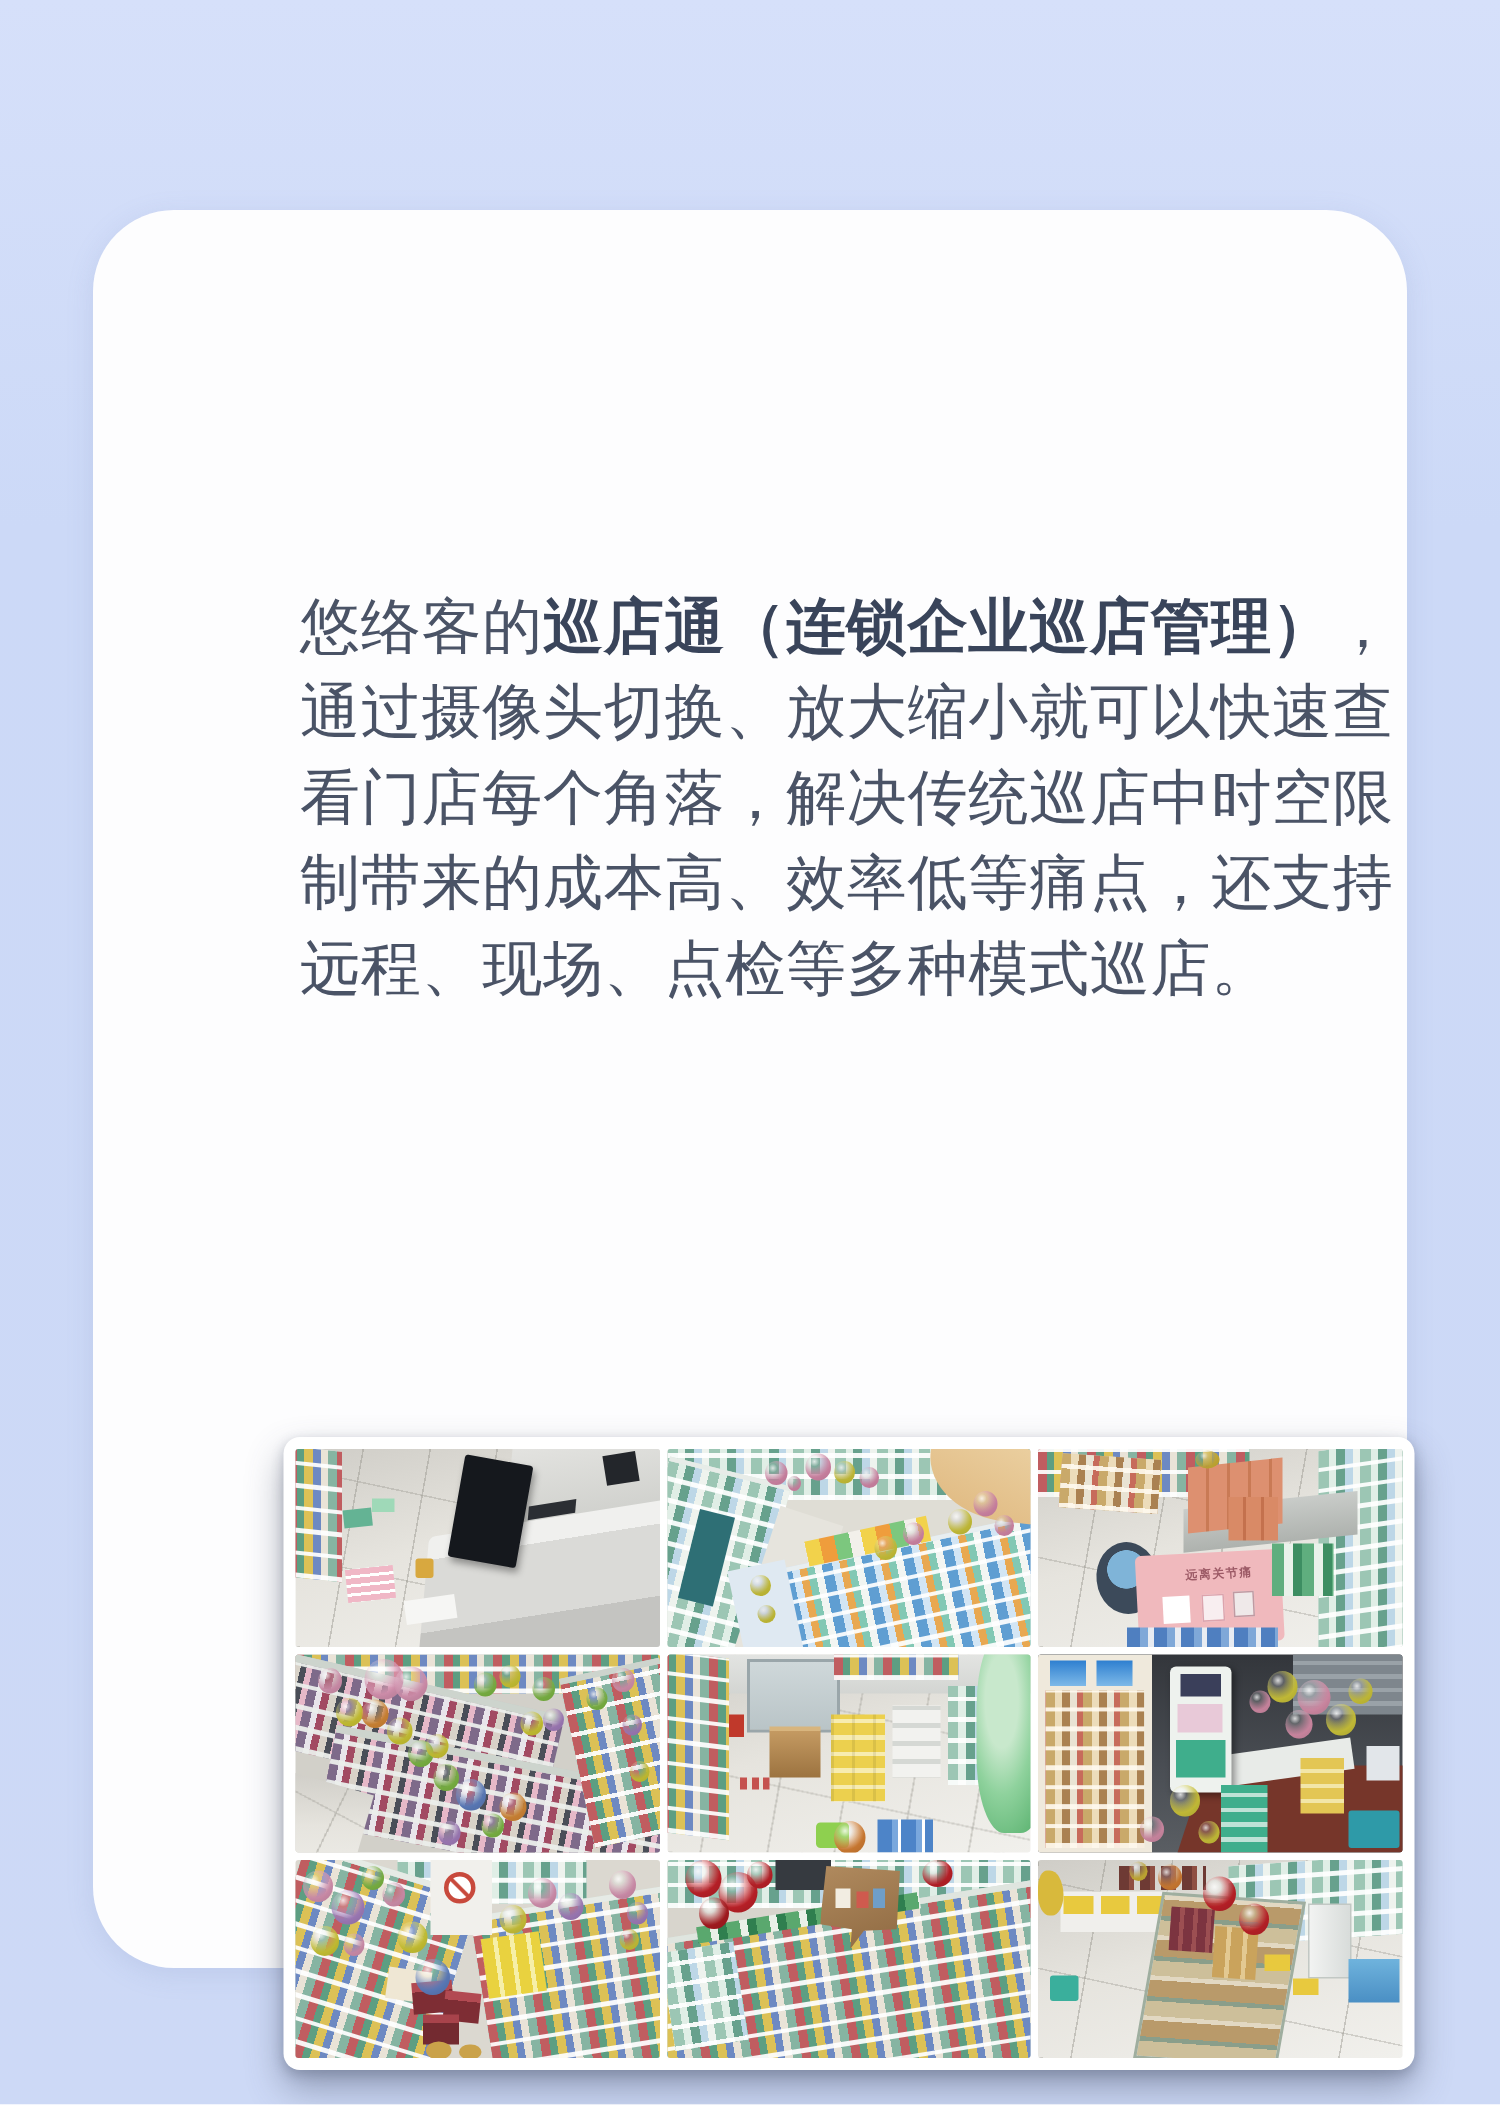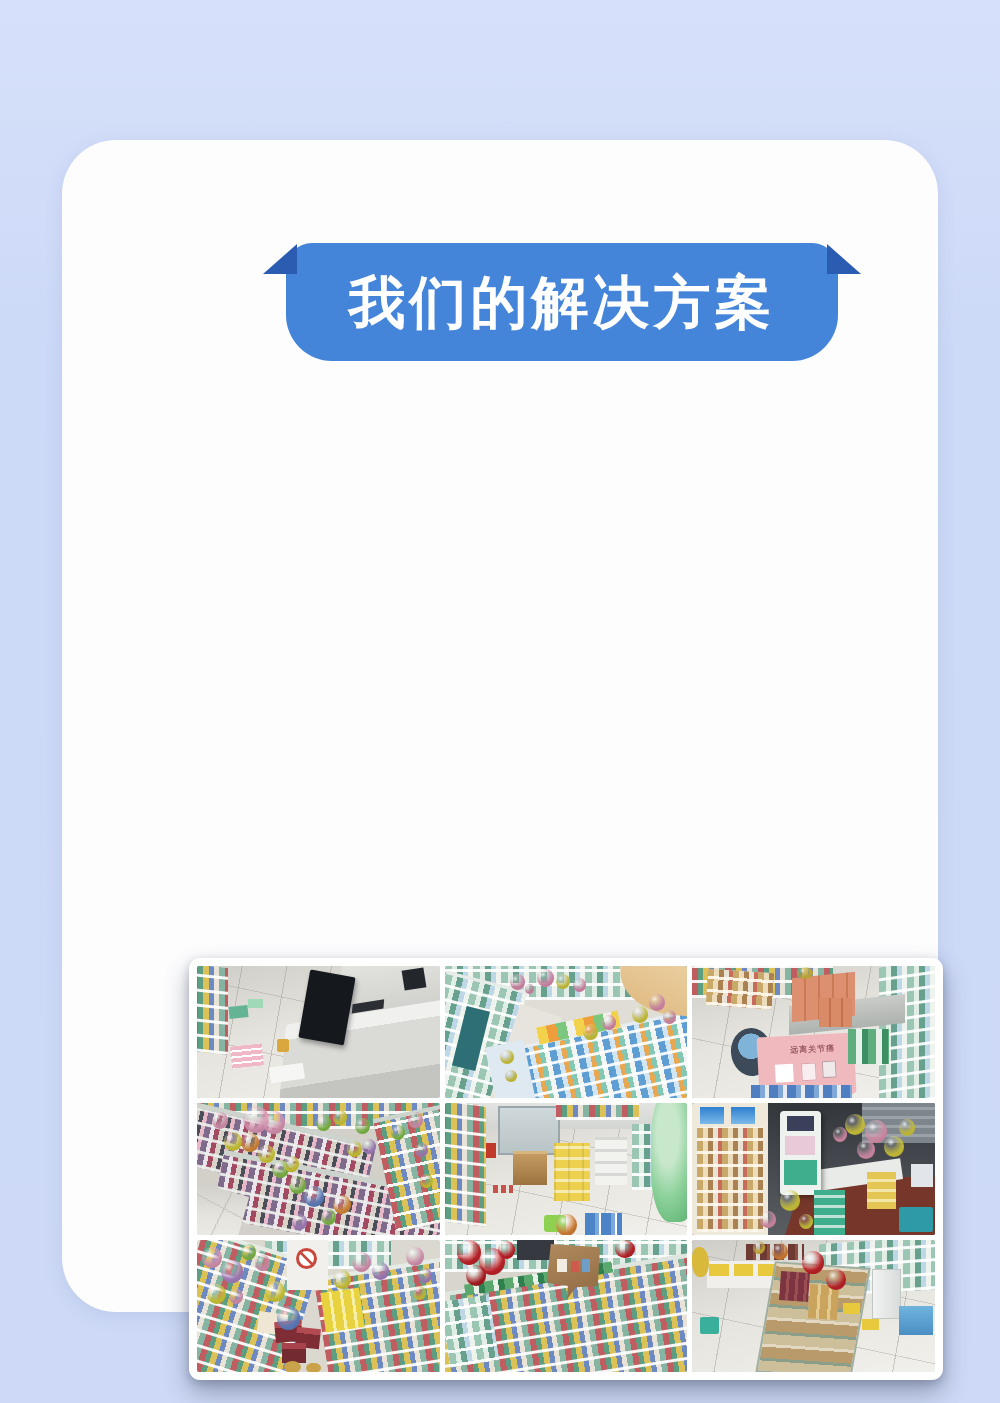--- a/index.html
+++ b/index.html
@@ -93,26 +93,22 @@
     position:absolute;left:34%;top:14%;font-size:8px;color:#9c5a66;
     letter-spacing:1px;white-space:nowrap;font-weight:700;
   }
 </style>
 </head>
 <body>
 
 <div class="page">
   <section class="card">
 
-    <div class="banner">
-      <i class="fold fold-l"></i>
-      <i class="fold fold-r"></i>
-      <h1>我们的解决方案</h1>
-    </div>
-
+
+    <p class="para para-1"><span>悠络客的</span><b>巡店通（连锁企业巡店管理）</b><span>，通过摄像头切换、放大缩小就可以快速查看门店每个角落，解决传统巡店中时空限制带来的成本高、效率低等痛点，还支持远程、现场、点检等多种模式巡店。</span></p>
 
 
     <div class="gallery">
 
       <div class="ph tileFloor" title="门店收银台监控画面：收银电脑显示器与票据台">
         <div class="e prod" style="left:-2%;top:0;width:15%;height:66%;transform:skewY(6deg);"></div>
         <div class="e" style="left:13%;top:30%;width:8%;height:9%;background:#64b394;transform:rotate(-6deg);"></div>
         <div class="e" style="left:21%;top:25%;width:6%;height:7%;background:#9fd9b8;"></div>
         <div class="e" style="left:58%;top:-8%;width:55%;height:50%;background:linear-gradient(180deg,#e3e3e0,#cccdc9);transform:rotate(-9deg) skewX(-14deg);"></div>
         <div class="e" style="left:34%;top:34%;width:80%;height:82%;background:linear-gradient(180deg,#f0f0ee 0 14%,#dadad7 14% 58%,#c4c4c1 58% 100%);transform:rotate(-9deg) skewX(-14deg);border-radius:4px;"></div>

